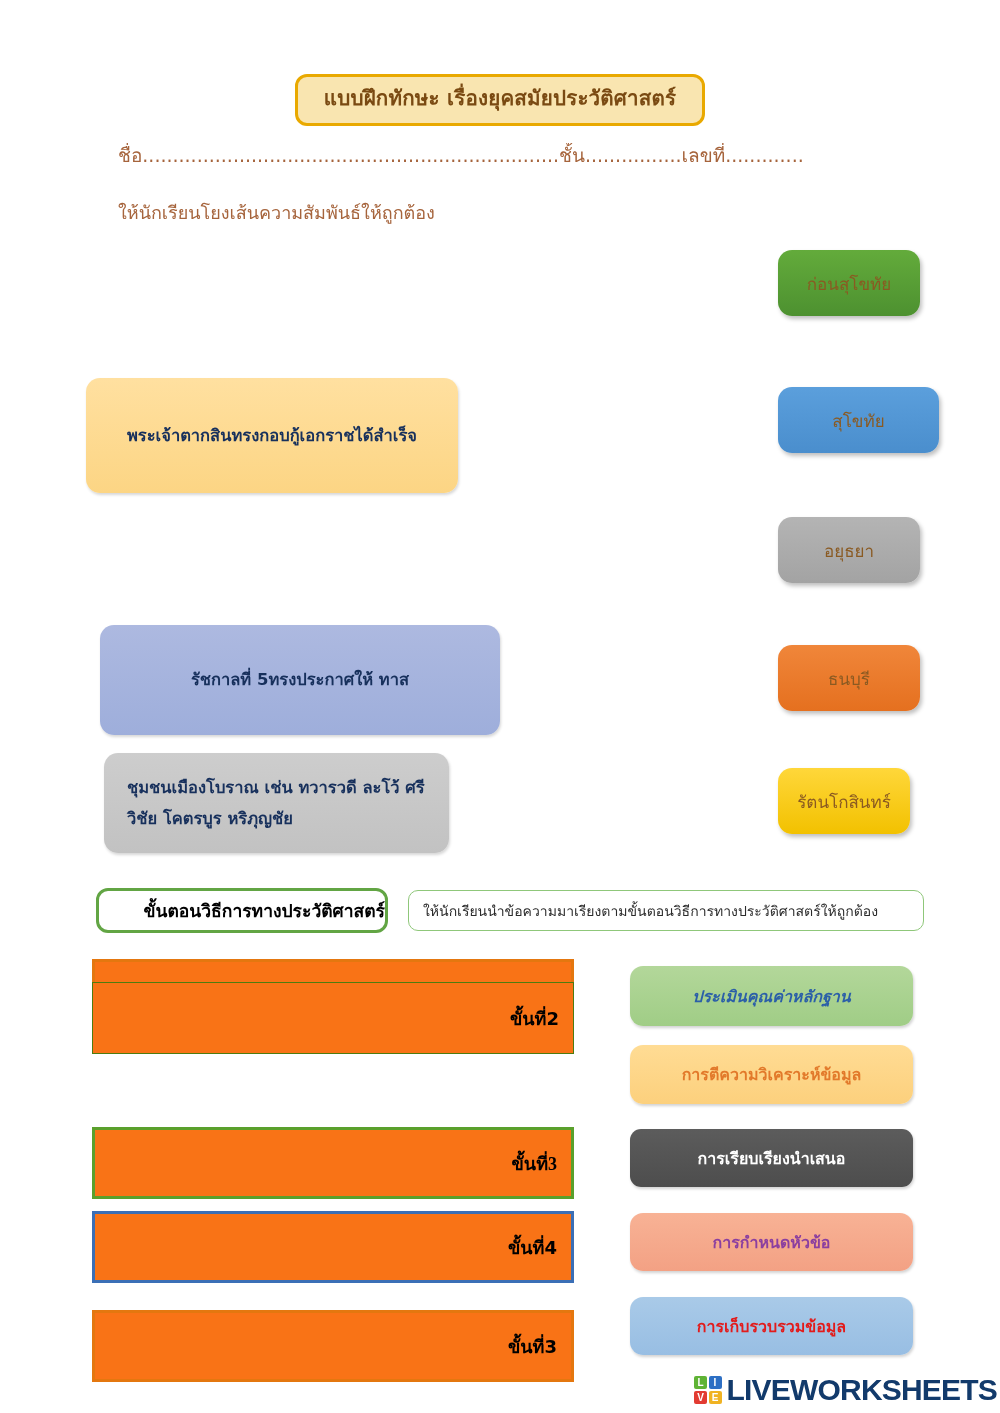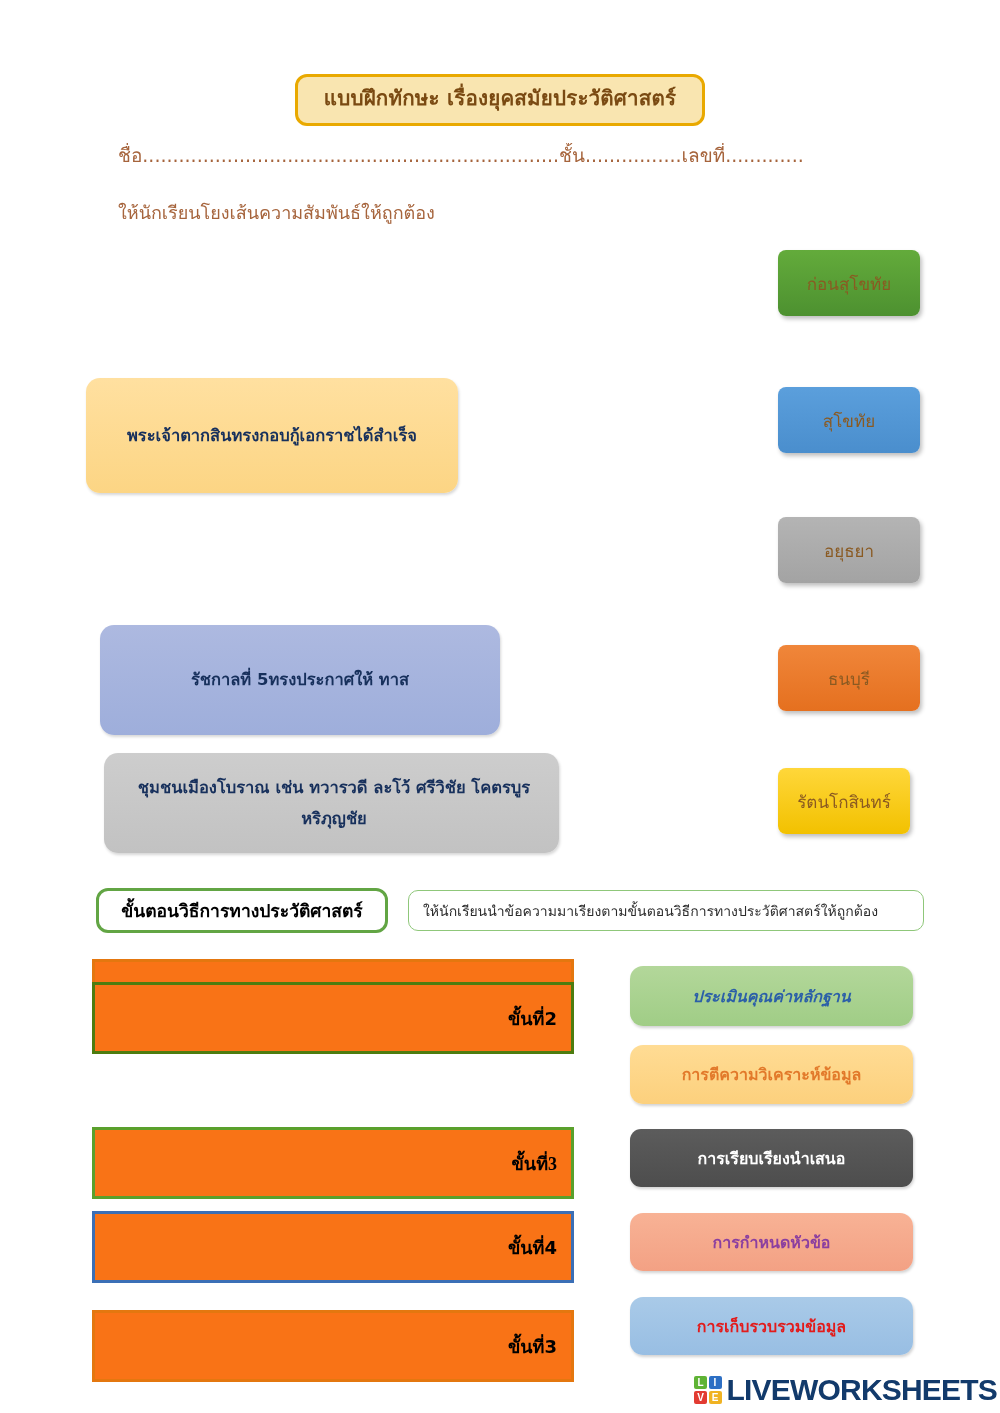--- a/index.html
+++ b/index.html
@@ -94,59 +94,58 @@
     left: 96px; top: 250px; width: 398px; height: 110px;
     background: linear-gradient(to bottom, #b7dd9b, #a4d189);
     text-align: center;
   }
   .fact-4 {
     left: 100px; top: 377px; width: 400px; height: 110px;
     background: linear-gradient(to bottom, #adb9e0, #9eaedb);
     text-align: center;
   }
   .fact-5 {
-    left: 104px; top: 505px; width: 455px; height: 100px;
+    left: 104px; top: 505px; width: 345px; height: 100px;
     background: linear-gradient(to bottom, #cdcdcd, #c2c2c2);
-    text-align: center;
     padding-left: 23px;
   }
 
   .era-chip {
     position: absolute;
     box-sizing: border-box;
     display: flex;
     align-items: center;
     justify-content: center;
     font-size: 17px;
     font-weight: normal;
     color: #8a5a22;
     box-shadow: 2px 3px 4px rgba(0,0,0,0.25);
-    border-radius: 8px;
+    border-radius: 14px;
   }
   .era-1 { left: 778px; top: 250px; width: 142px; height: 66px;
            background: linear-gradient(to bottom, #63ab3b, #4d9130); }
-  .era-2 { left: 778px; top: 387px; width: 142px; height: 66px;
+  .era-2 { left: 778px; top: 387px; width: 161px; height: 66px;
            background: linear-gradient(to bottom, #5b9fdc, #4a8ecd); }
   .era-3 { left: 778px; top: 517px; width: 142px; height: 66px;
            background: linear-gradient(to bottom, #b4b4b4, #a3a3a3); }
   .era-4 { left: 778px; top: 645px; width: 142px; height: 66px;
            background: linear-gradient(to bottom, #f0863a, #e5701f); }
   .era-5 { left: 778px; top: 768px; width: 132px; height: 66px;
            background: linear-gradient(to bottom, #ffd73a, #f2c100); }
 
   
   .sec2-title {
     position: absolute;
     left: 96px; top: 888px;
     width: 292px; height: 45px;
     box-sizing: border-box;
     border: 3px solid #62a544;
     border-radius: 12px;
     background: #ffffff;
-    display: flex; align-items: center; justify-content: center;
+    display: flex; align-items: center; justify-content: flex-end;
     color: #000000;
     font-size: 17.5px;
     font-weight: bold;
   }
   .sec2-instr {
     position: absolute;
     left: 408px; top: 890px;
     width: 516px; height: 41px;
     box-sizing: border-box;
     border: 1px solid #8fc77a;
@@ -168,21 +167,21 @@
     background: #f97316;
     display: flex;
     align-items: center;
     justify-content: flex-end;
     padding-right: 14px;
     color: #000000;
     font-size: 18px;
     font-weight: bold;
   }
   .step-1 { top: 959px;  border: 3px solid #e4770f; }
-  .step-2 { top: 982px; border: 3px solid #4d7c0f; }
+  .step-2 { top: 982px; border: 1px solid #4d7c0f; }
   .step-3 { top: 1127px; border: 3px solid #5aa02c; font-family: Liberation Serif, serif; }
   .step-4 { top: 1211px; border: 3px solid #3b6fb6; }
   .step-5 { top: 1310px; border: 3px solid #e4770f; }
 
   
   .ans-chip {
     position: absolute;
     left: 630px;
     width: 283px;
     box-sizing: border-box;

